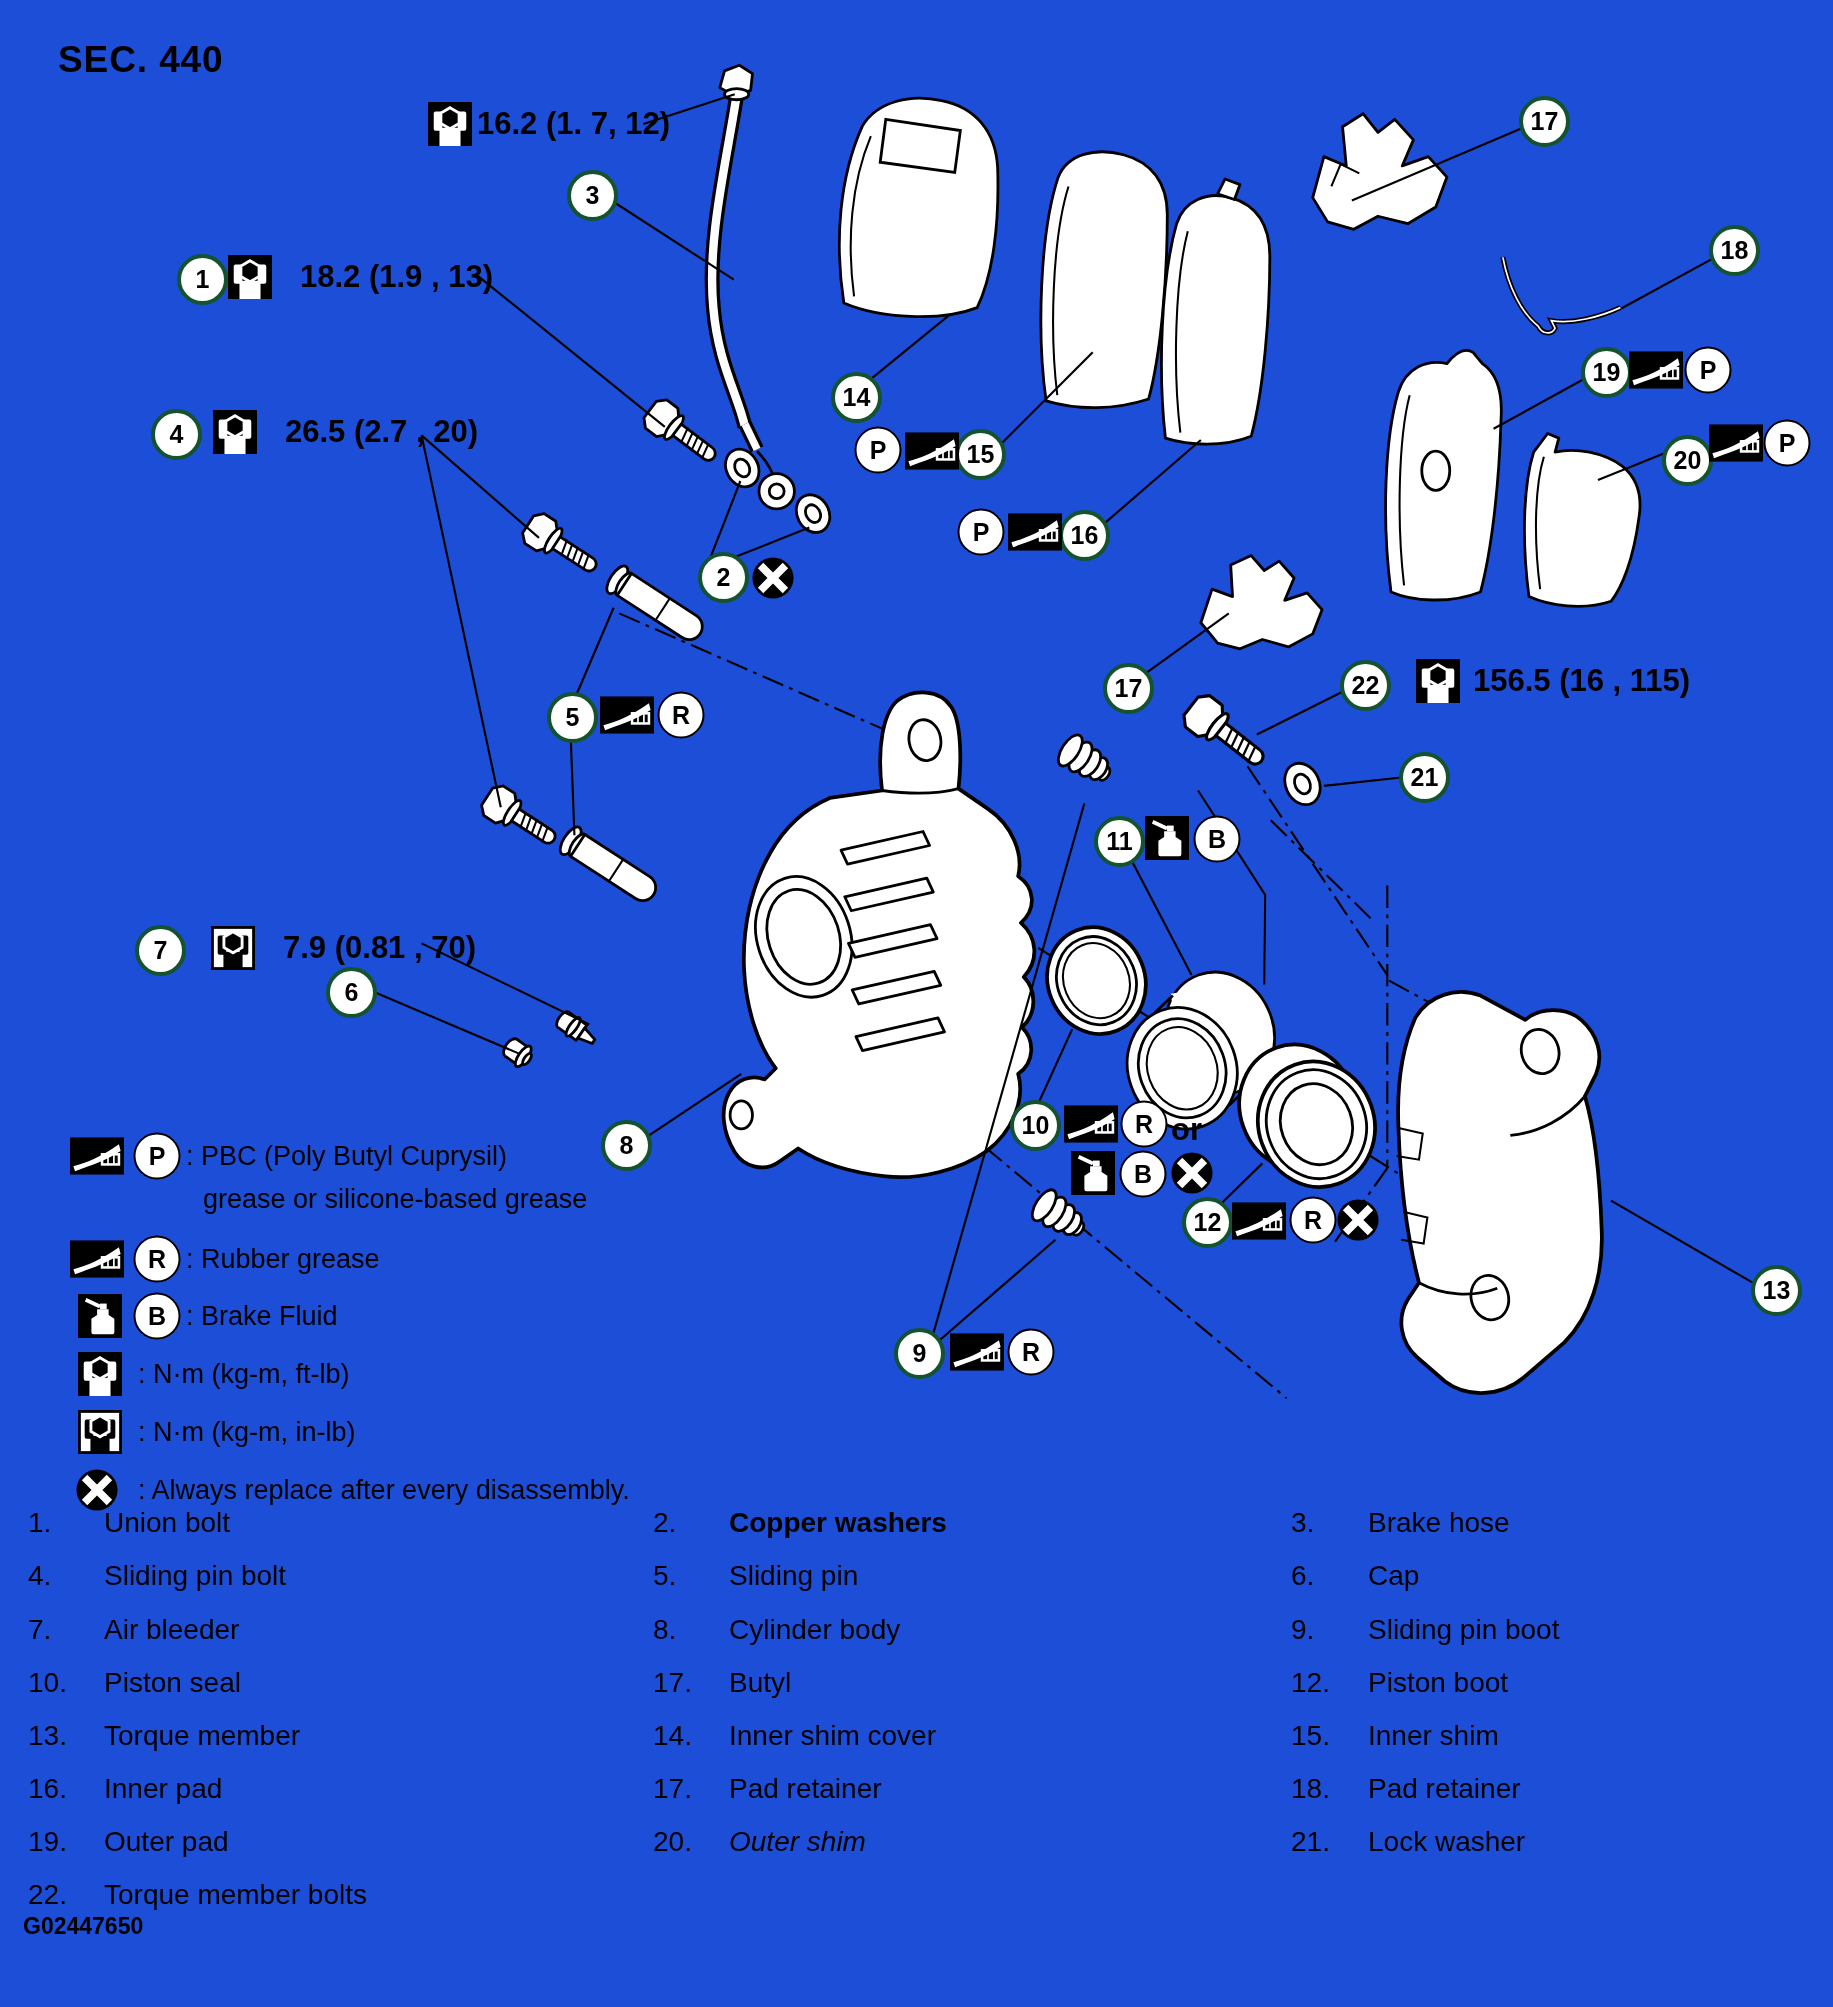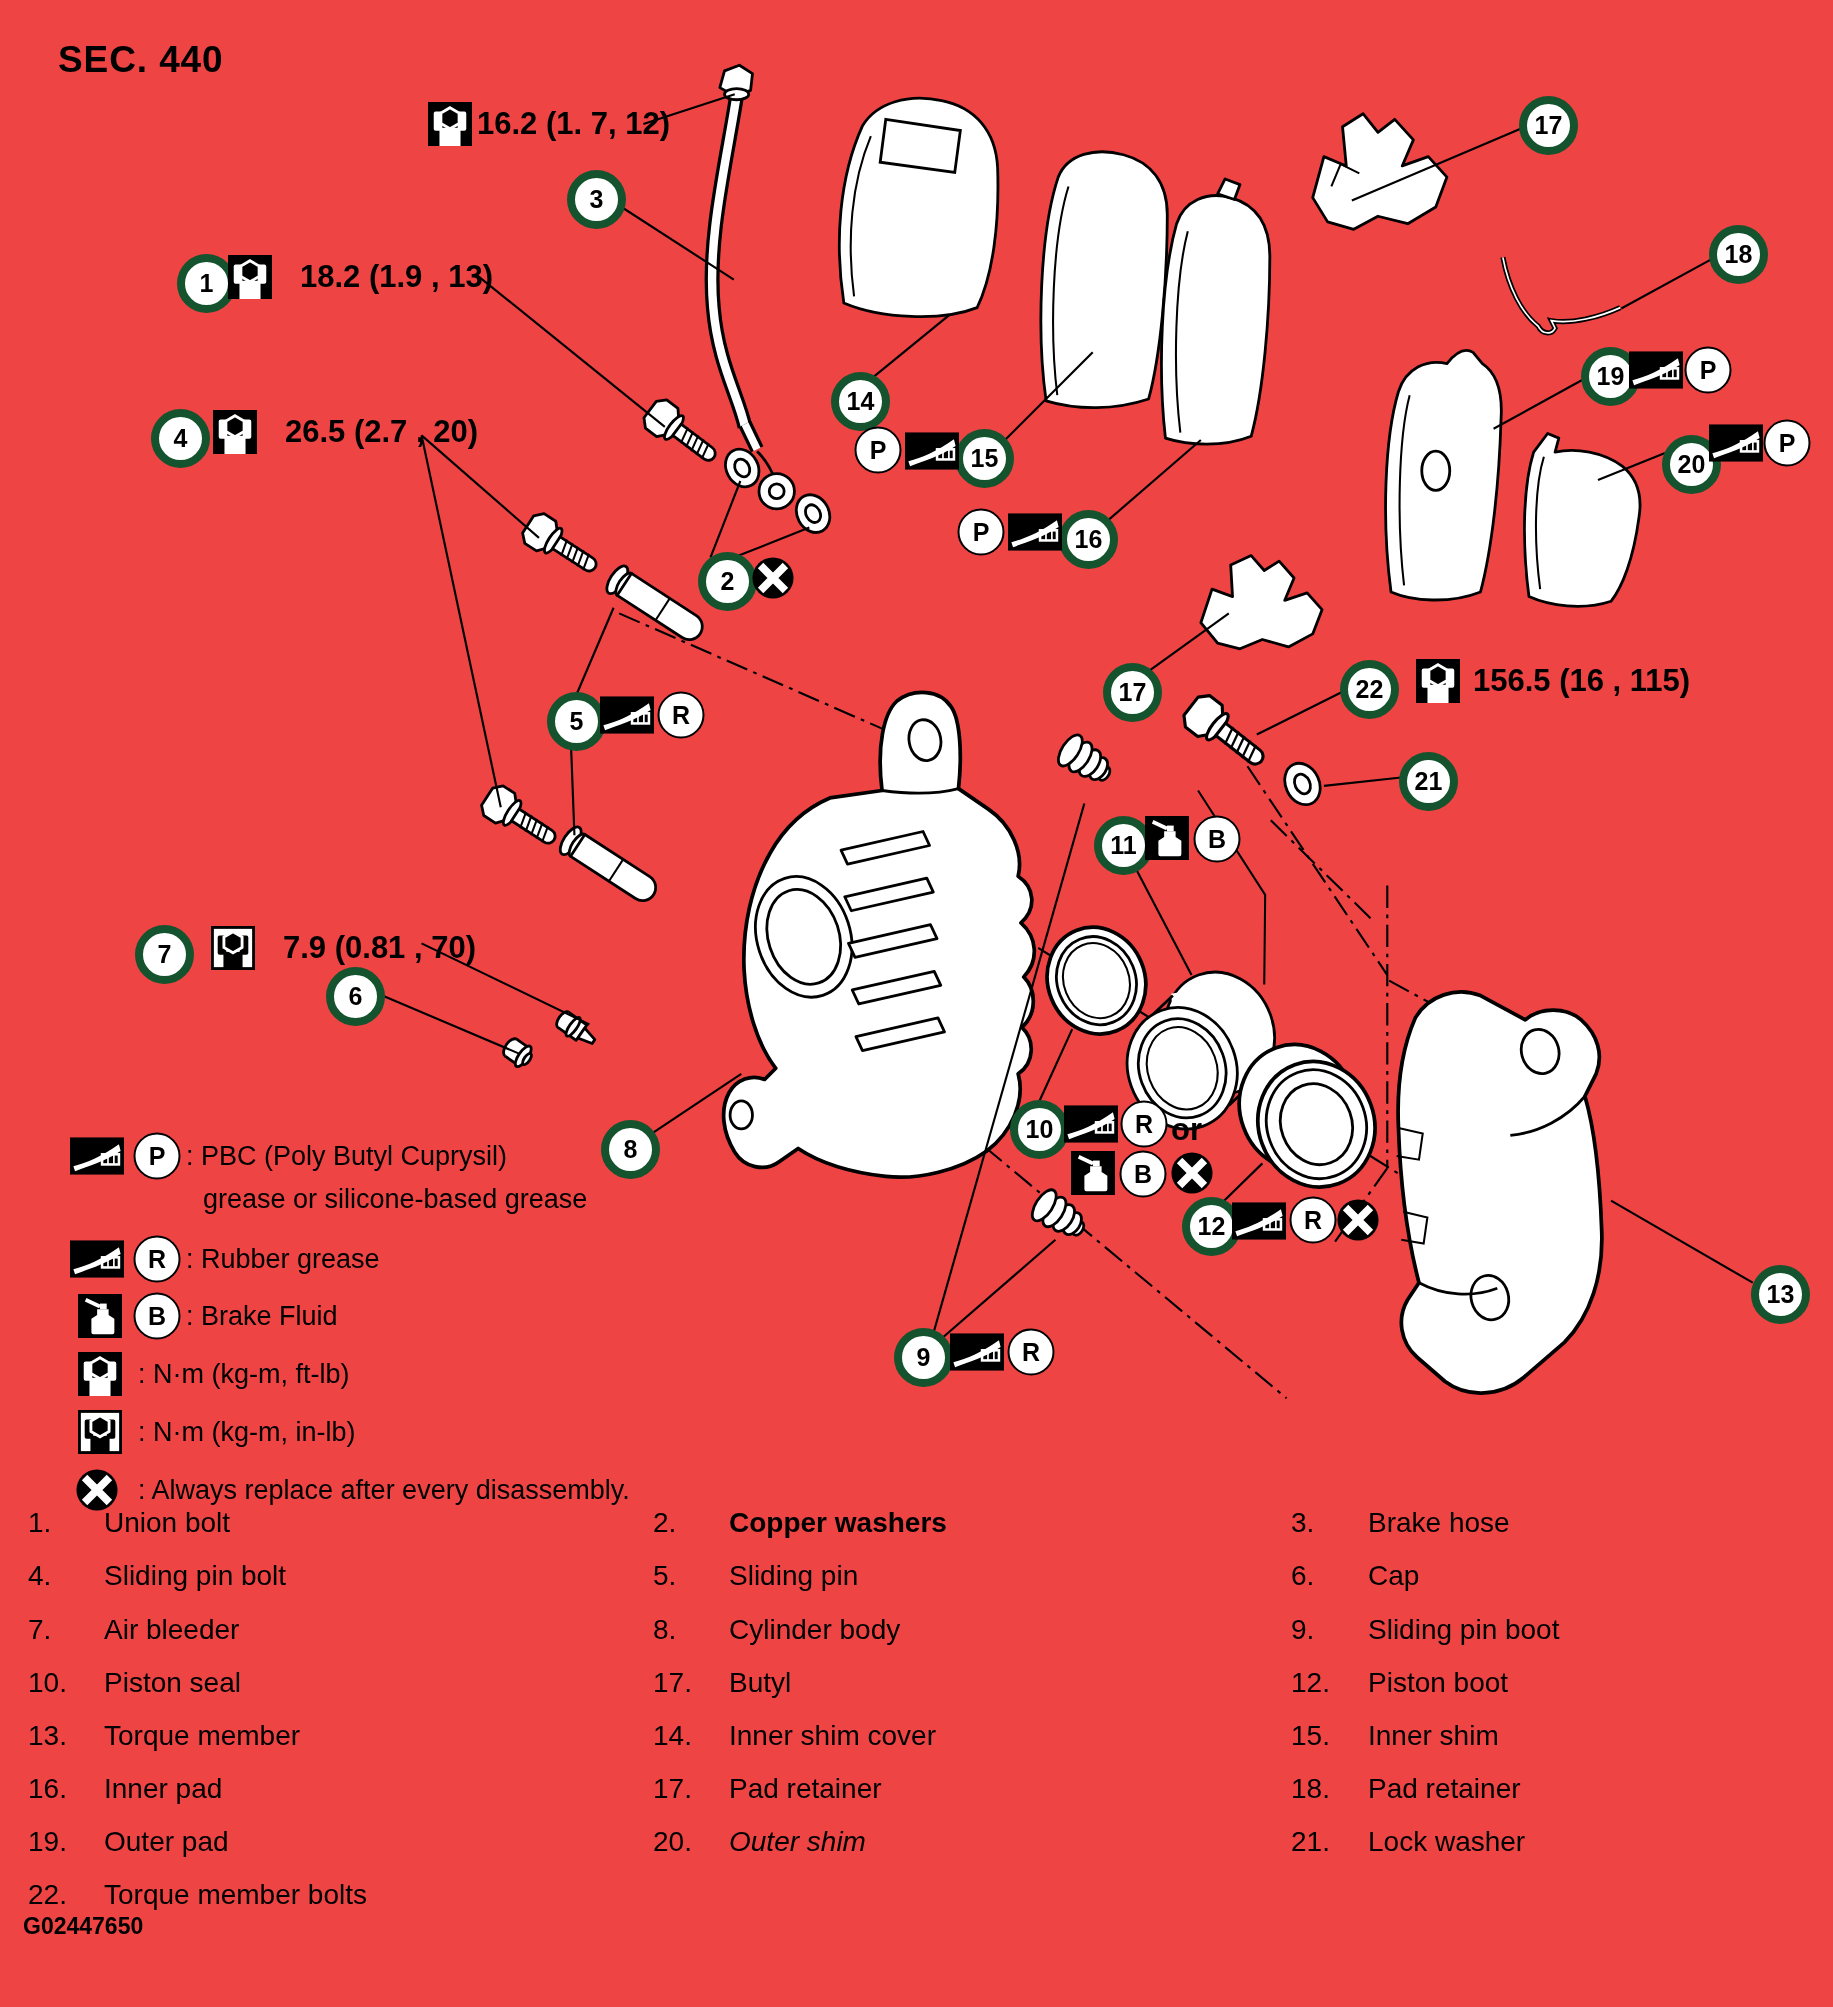--- a/index.html
+++ b/index.html
@@ -1,22 +1,22 @@
 <!DOCTYPE html>
 <html style="font-size:15px"><head>
 <meta charset="utf-8">
 <style>
   html,body{margin:0;padding:0;background:#fff;}
-  #stage{position:relative;width:1834px;height:2007px;background:#ef4444;overflow:hidden;
+  #stage{position:relative;width:1834px;height:2007px;background:#1d4ed8;overflow:hidden;
          font-family:"Liberation Sans",sans-serif;color:#000;}
   #art{position:absolute;left:0;top:0;}
   .abs{position:absolute;}
   .sec-title{font-size:37px;font-weight:bold;letter-spacing:0.9px;}
   .gcode{font-size:23px;font-weight:bold;}
-  .callout{position:absolute;width:43px;height:43px;margin:-23px 0 0 -23px;border:8px solid #14532d;
+  .callout{position:absolute;width:43px;height:43px;margin:-23px 0 0 -23px;border:4px solid #14532d;
            border-radius:50%;background:#fff;display:flex;align-items:center;justify-content:center;
            font-size:25px;font-weight:600;line-height:1;z-index:5;}
   .chip{position:absolute;transform:translate(-50%,-50%);z-index:5;line-height:0;}
   .tlabel{position:absolute;transform:translateY(-50%);font-size:31px;font-weight:bold;white-space:nowrap;z-index:5;}
   .legend-text{position:absolute;transform:translateY(-50%);font-size:27px;white-space:nowrap;}
   .pl-num,.pl-name{position:absolute;transform:translateY(-50%);font-size:28px;white-space:nowrap;}
   .lcircle{width:43px;height:43px;border:2.8px solid #000;border-radius:50%;background:#fff;
            display:flex;align-items:center;justify-content:center;font-size:25px;font-weight:bold;line-height:1;}
   svg .p3{fill:#fff;stroke:#000;stroke-width:3;stroke-linejoin:round;}
   svg .p4{fill:#fff;stroke:#000;stroke-width:4;stroke-linejoin:round;}

